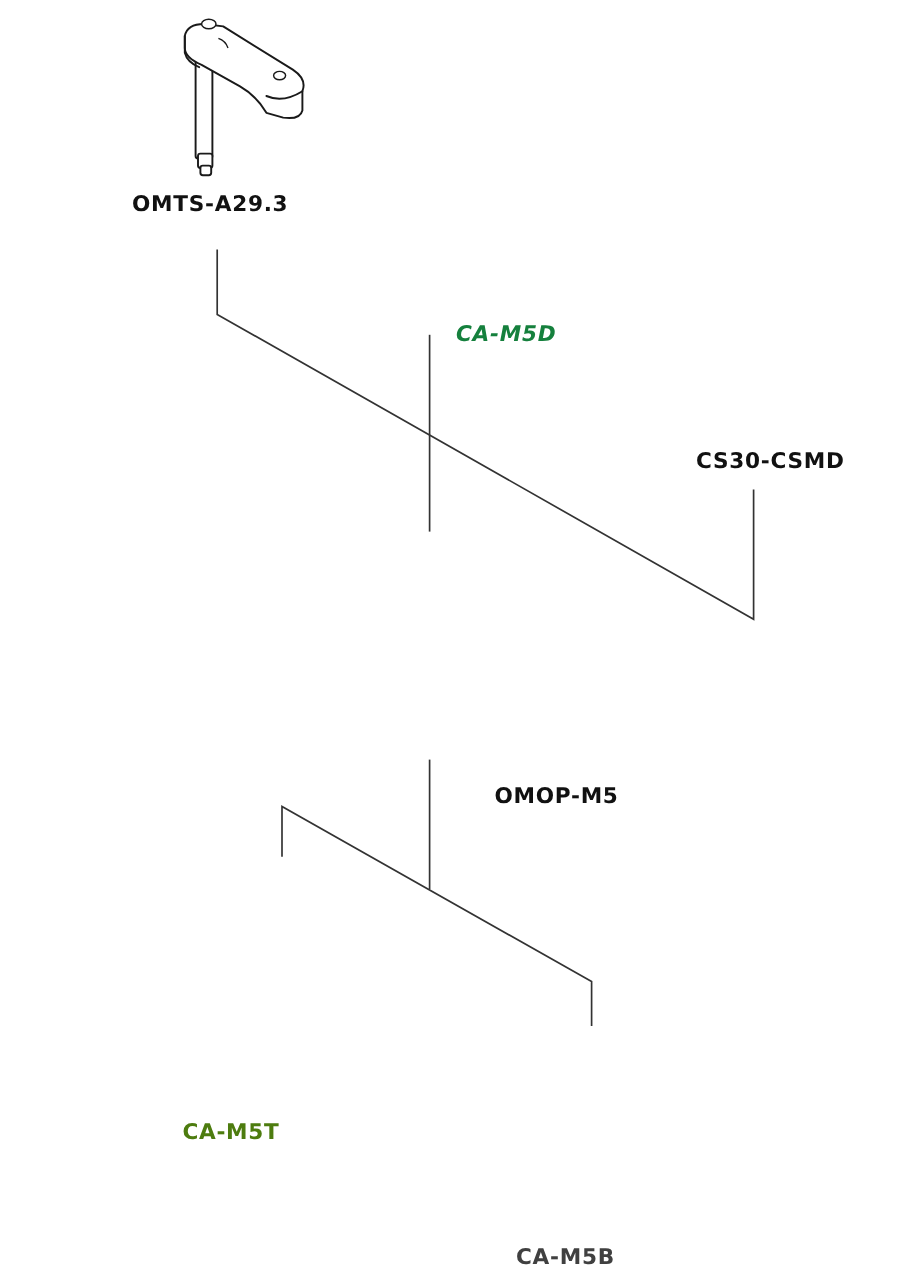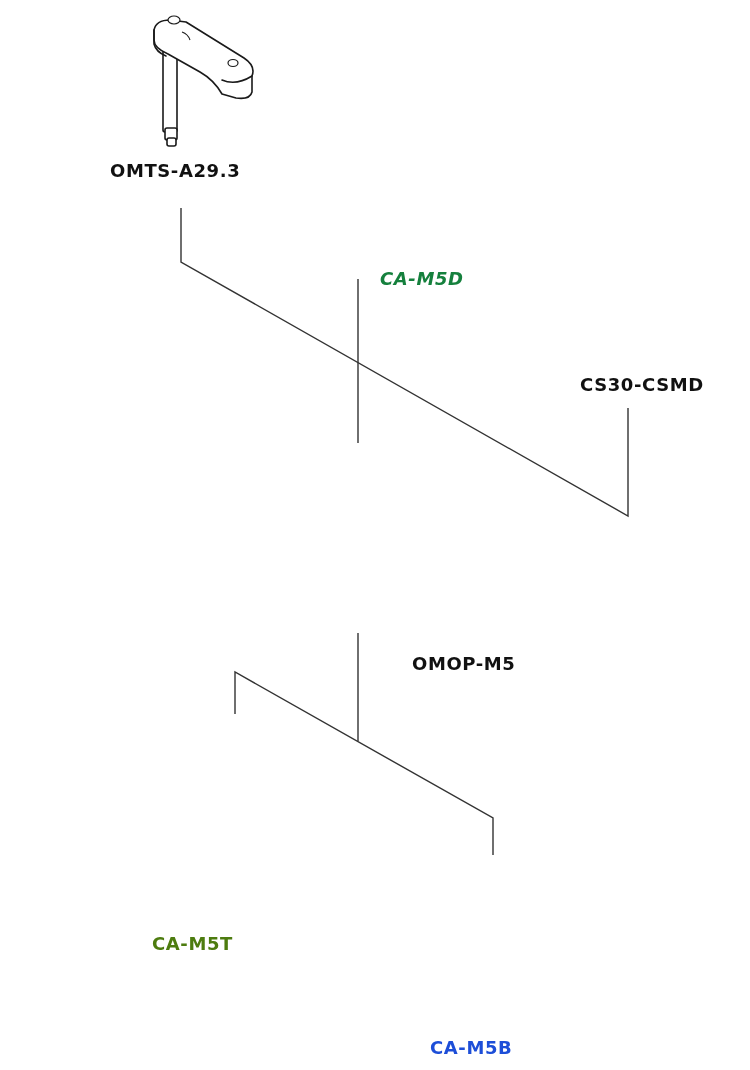--- a/index.html
+++ b/index.html
@@ -160,14 +160,14 @@
       <ellipse class="hole" cx="494" cy="942" rx="6" ry="4">
     </ellipse></ellipse></ellipse></ellipse></ellipse></path></path></path></path></path></path></g>
   
 
   
   <div class="lbl" style="left: 110px; top: 160px; color: rgb(17, 17, 17);">OMTS-A29.3</div>
   <div class="lbl" style="left: 380px; top: 268px; color: #15803d; font-style: italic;">CA-M5D</div>
   <div class="lbl" style="left: 580px; top: 374px; color: rgb(17, 17, 17); text-align: right;">CS30-CSMD</div>
   <div class="lbl" style="left: 412px; top: 611px; color: rgb(17, 17, 17); margin-top: 42px;">OMOP-M5</div>
   <div class="lbl" style="left: 152px; top: 933px; color: #4d7c0f;">CA-M5T</div>
-  <div class="lbl" style="left: 430px; top: 1037px; color: #1d4ed8;">CA-M5B</div>
+  <div class="lbl" style="left: 430px; top: 1037px; color: #404040;">CA-M5B</div>
 </div>
 
 </body></html>

